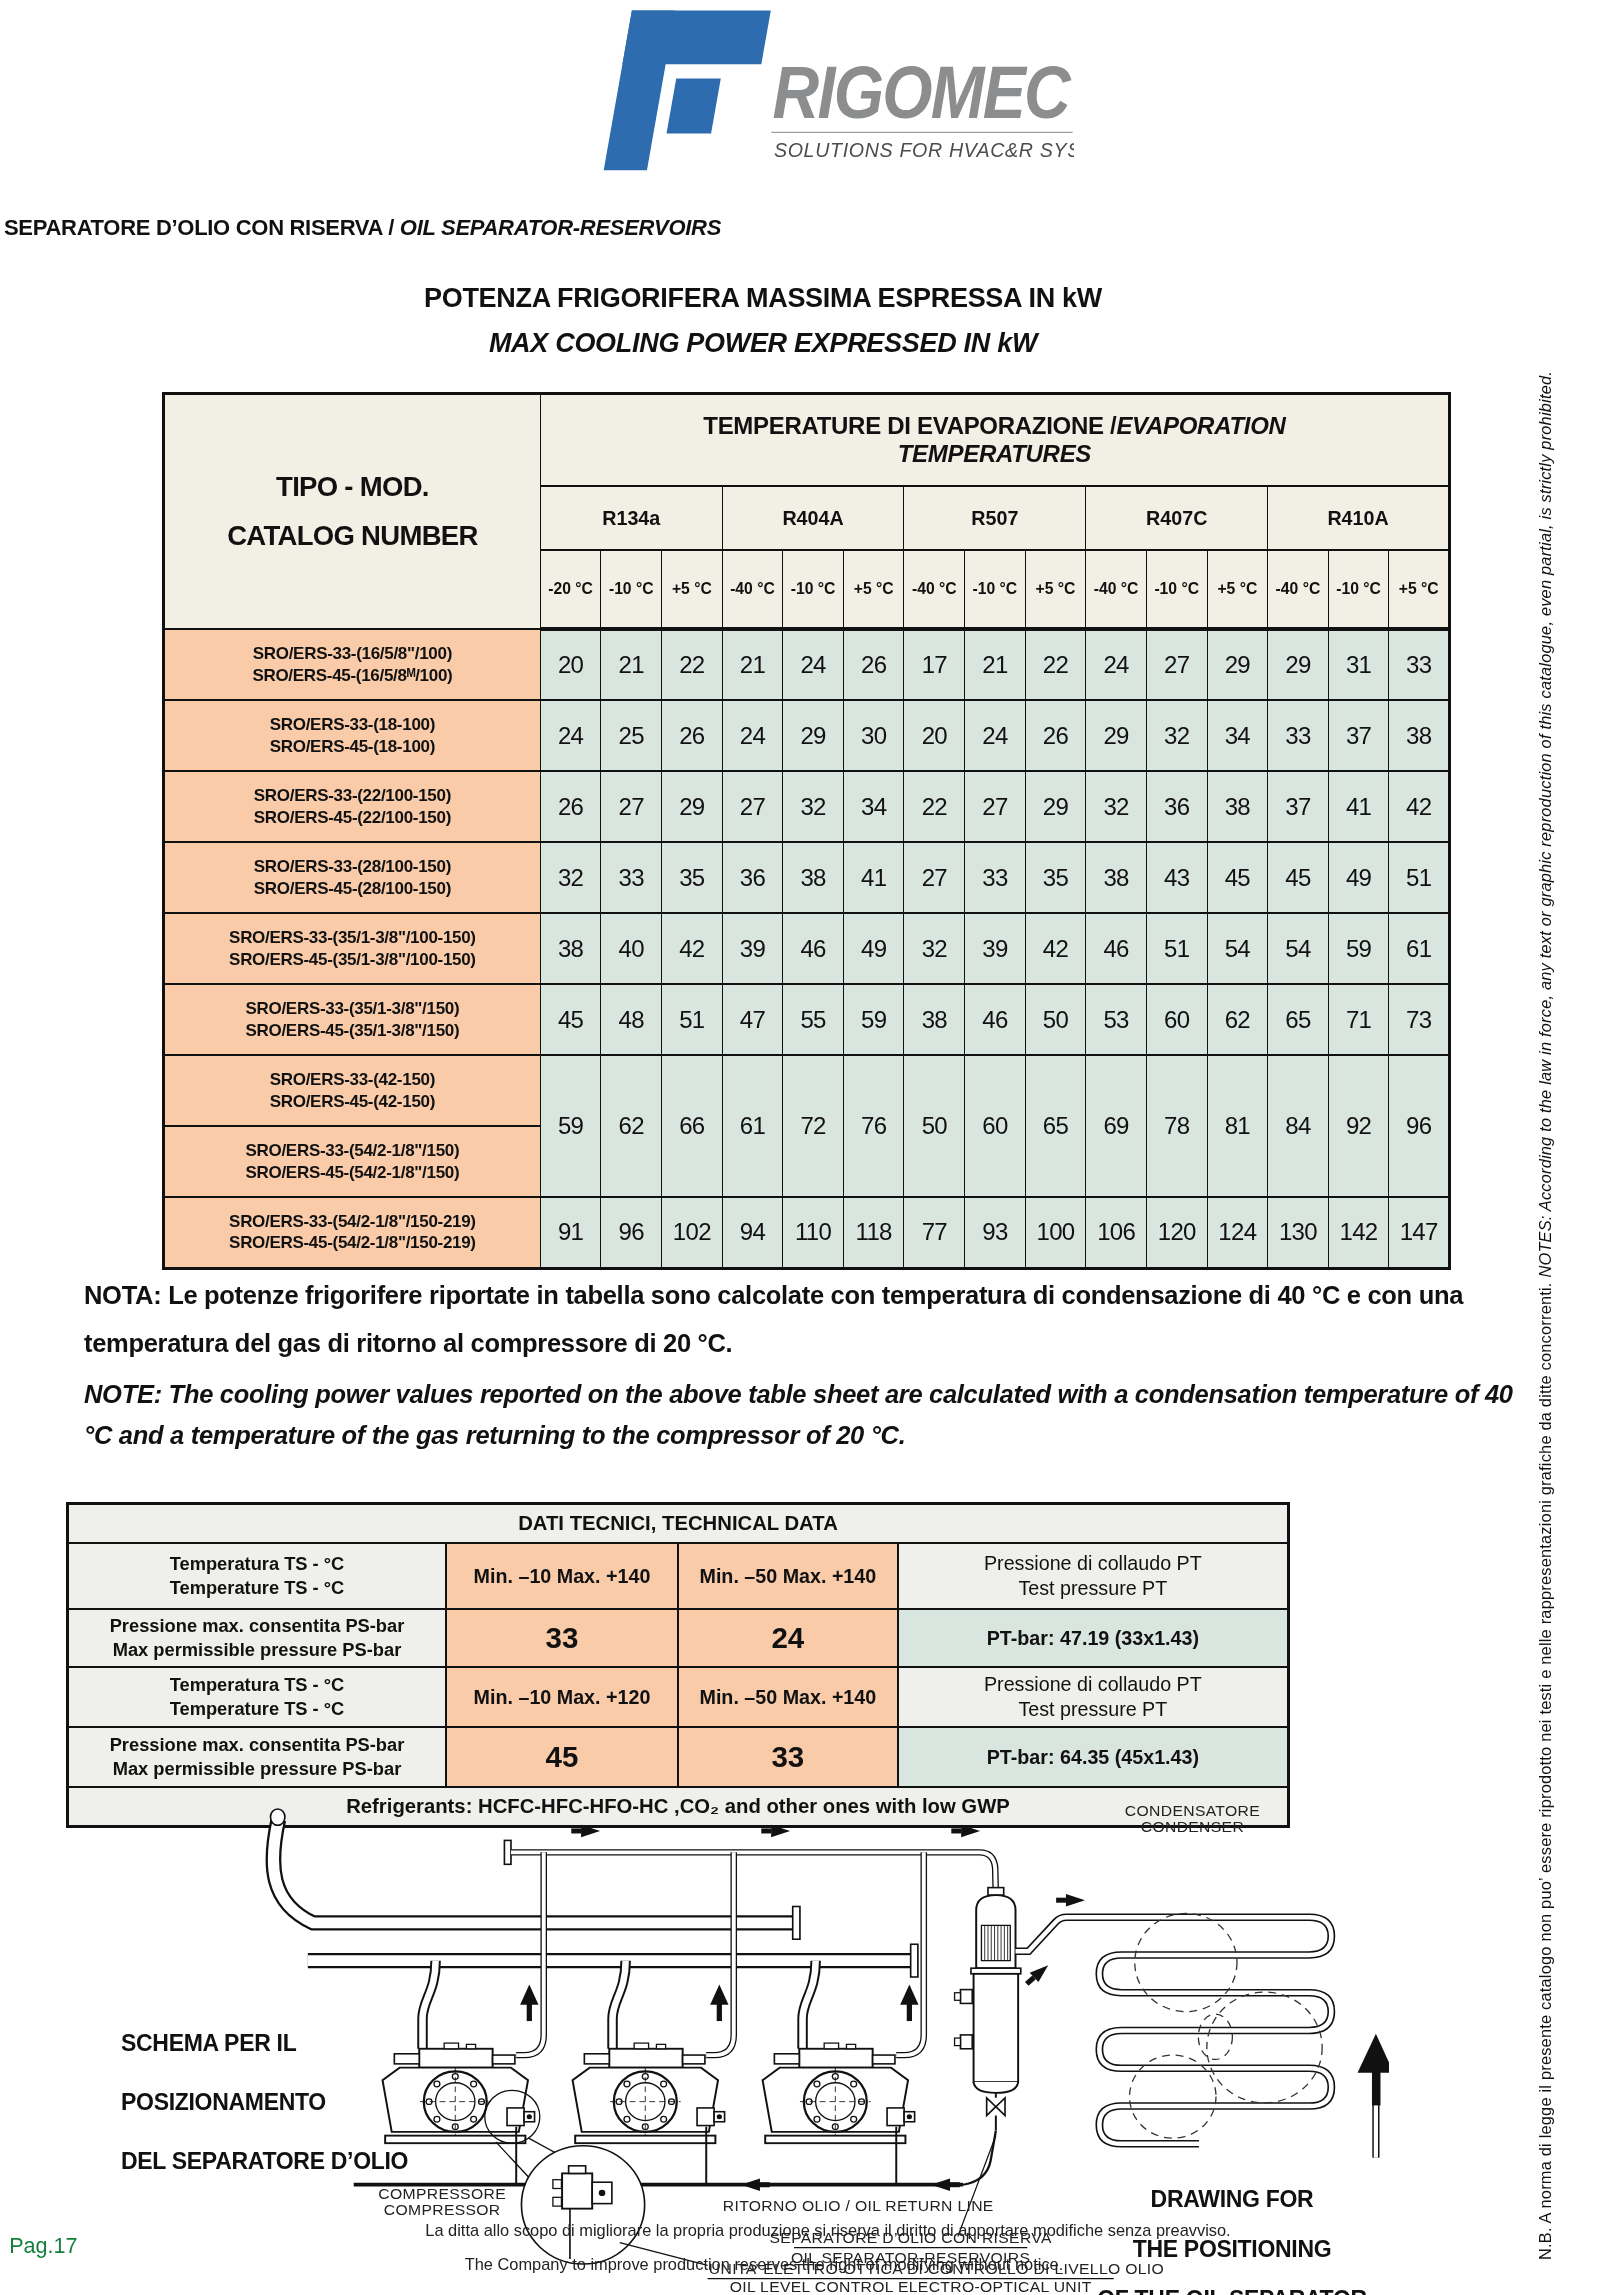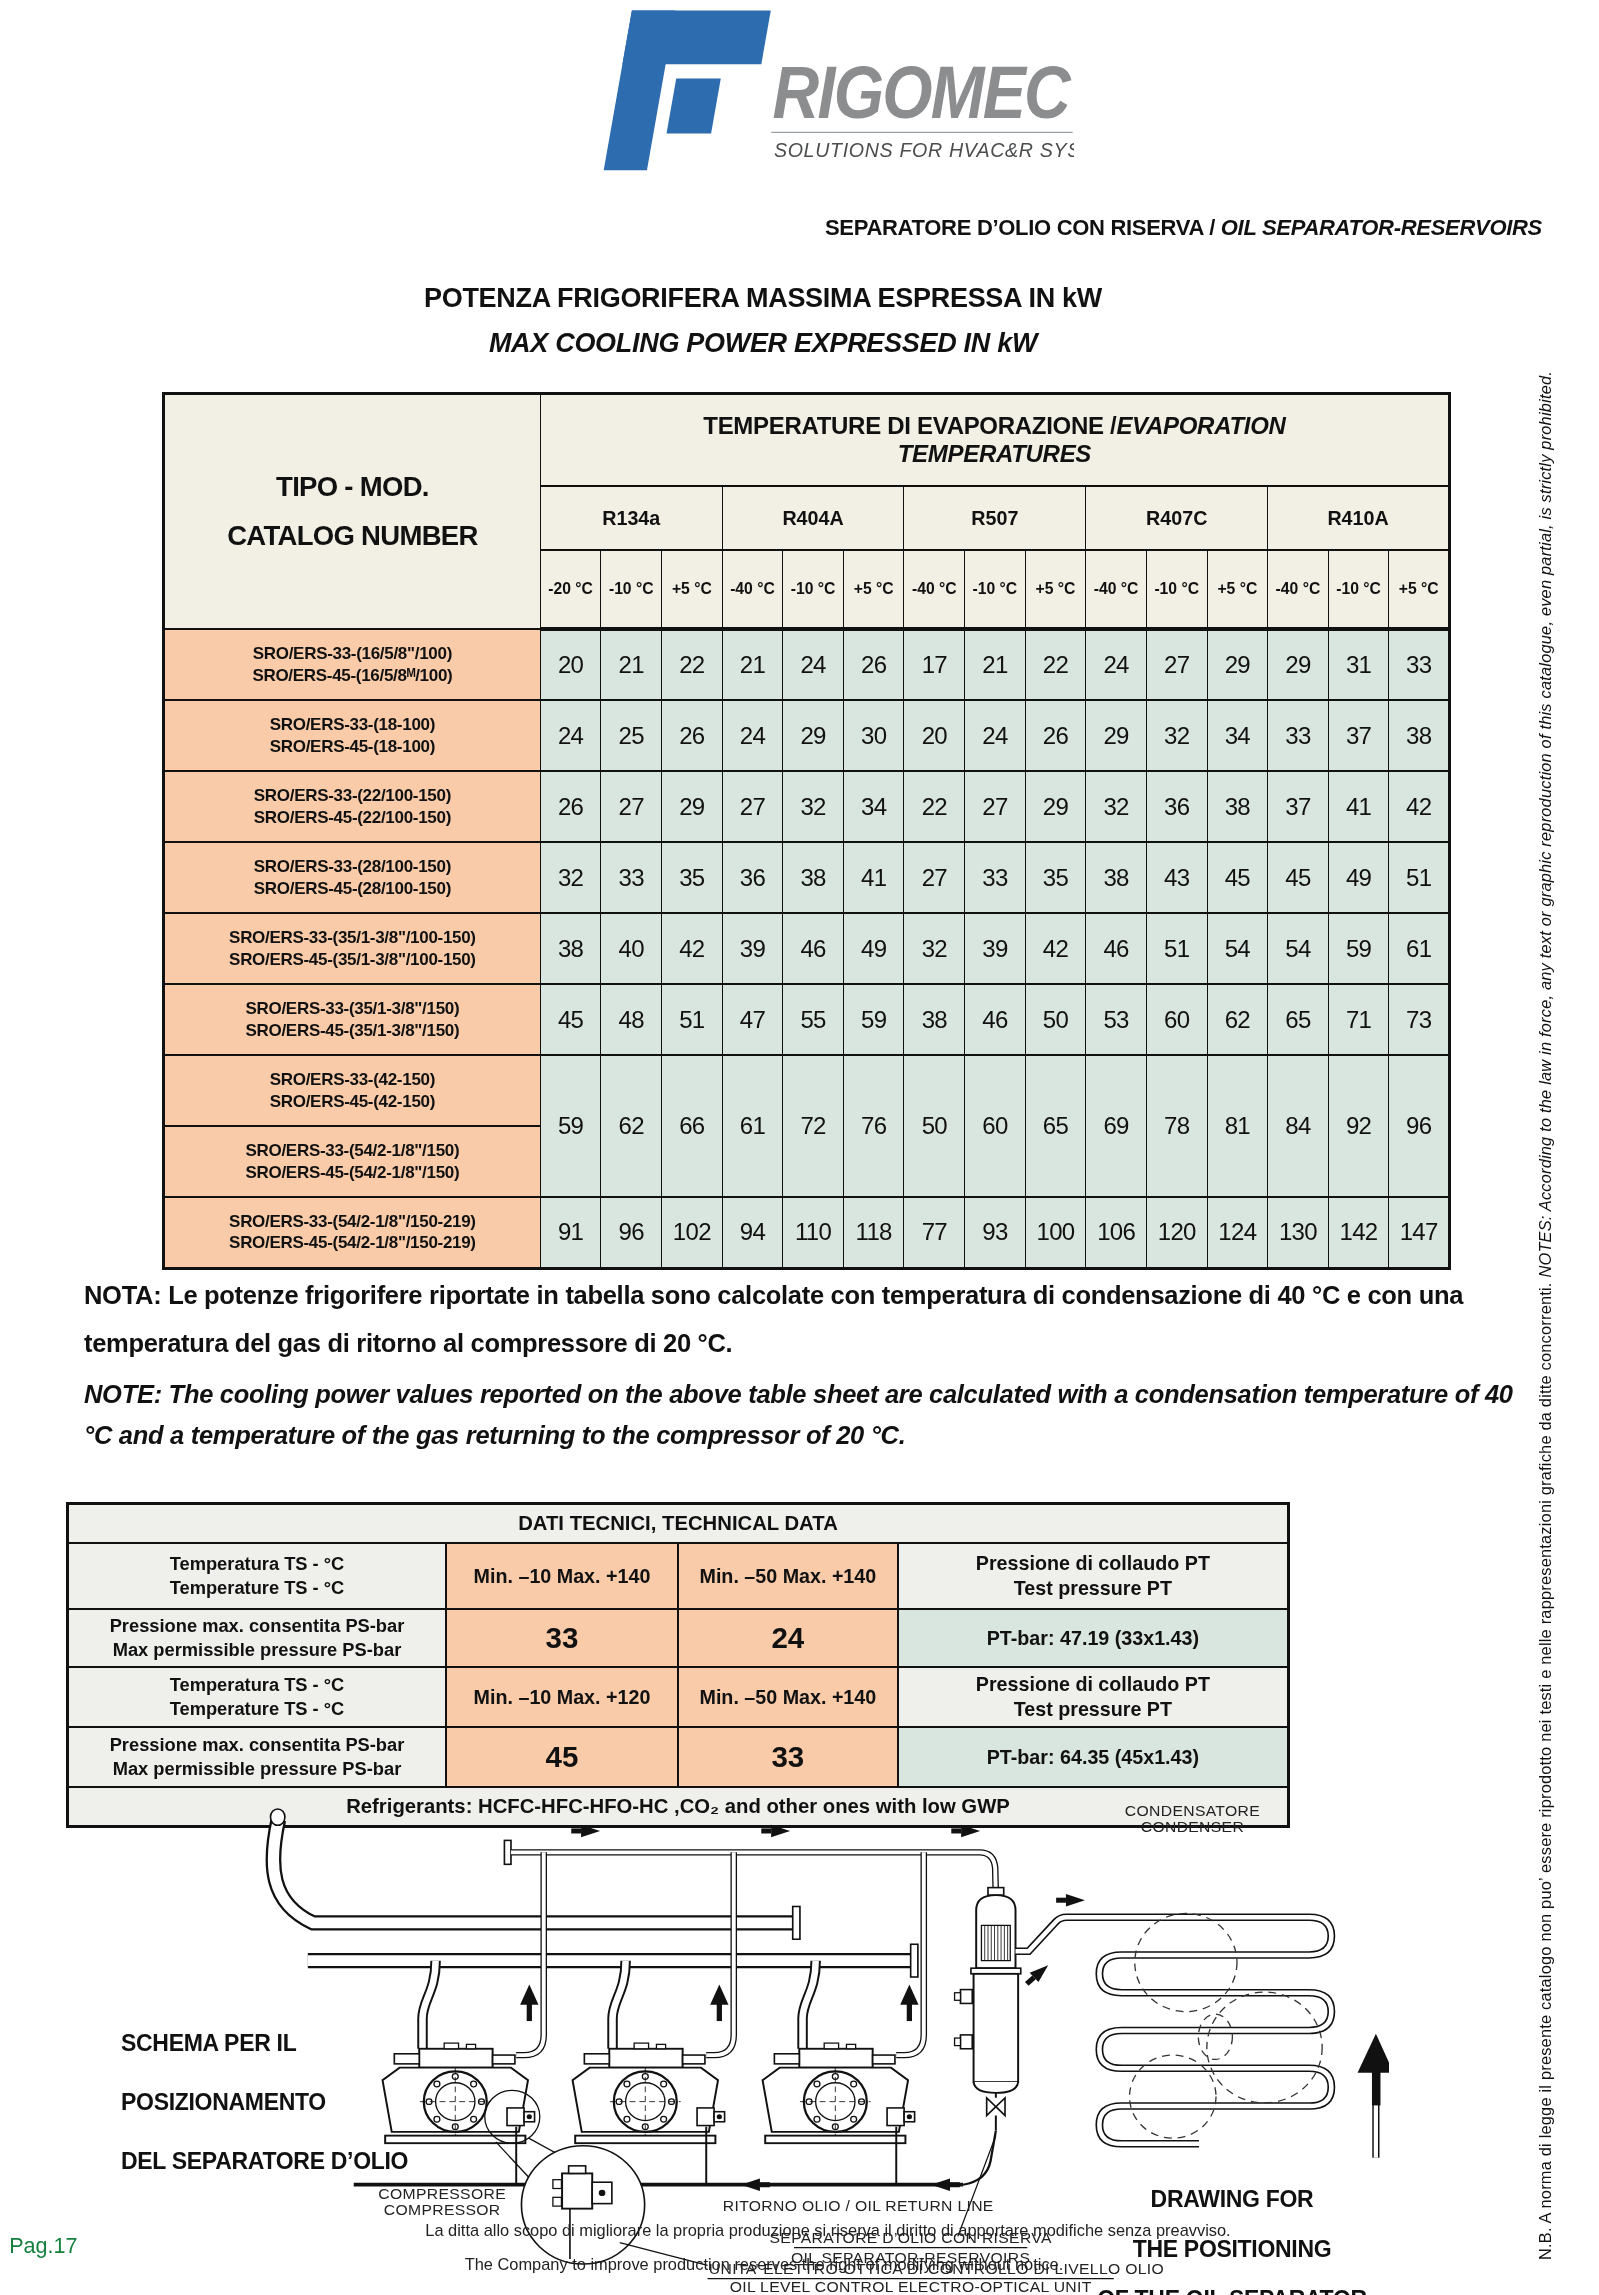--- a/index.html
+++ b/index.html
@@ -1,20 +1,20 @@
 <!DOCTYPE html>
 <html style="font-size:10.5px"><head>
 <meta charset="utf-8">
 <style>
   html,body{margin:0;padding:0;background:#888;}
   .page{position:relative;width:1600px;height:2295px;background:#ffffff;
         font-family:"Liberation Sans",sans-serif;color:#111;overflow:hidden;margin:0 auto;}
   .abs{position:absolute;}
   
-  .title1{left:16px;top:215px;width:1526px;text-align:right;font-size:22px;font-weight:bold;letter-spacing:-0.3px;}
+  .title1{left:4px;top:215px;width:1526px;text-align:left;font-size:22px;font-weight:bold;letter-spacing:-0.3px;}
   .title1 .en{font-style:italic;}
   .title2{left:0;top:283px;width:1526px;text-align:center;font-size:27px;font-weight:bold;letter-spacing:-0.3px;}
   .title3{left:0;top:328px;width:1526px;text-align:center;font-size:27px;font-weight:bold;font-style:italic;letter-spacing:-0.3px;}
   
   #main-table{position:absolute;left:162px;top:392px;width:1289px;border-collapse:collapse;
               table-layout:fixed;border:3.9px solid #111;background:#f2efe4;}
   #main-table td{border:1.3px solid #111;border-top-width:2.6px;border-bottom-width:2.6px;
                  text-align:center;vertical-align:middle;padding:0;overflow:hidden;}
   .mt-corner{font-size:27.5px;font-weight:bold;letter-spacing:-0.7px;background:#f2efe4;}
   .mt-corner div{margin:17px 0;}
@@ -29,21 +29,21 @@
   .nota{left:84px;top:1271px;width:1428px;font-size:25.5px;font-weight:bold;line-height:48px;letter-spacing:-0.3px;}
   .note{left:84px;top:1374px;width:1441px;font-size:25.5px;font-weight:bold;font-style:italic;line-height:41px;letter-spacing:-0.3px;}
   
   #tech-table{position:absolute;left:66px;top:1502px;width:1224px;border-collapse:collapse;
               table-layout:fixed;border:3.9px solid #111;}
   #tech-table td{border:2px solid #111;text-align:center;vertical-align:middle;padding:0;}
   .tt-head{height:37px;font-size:20.3px;font-weight:bold;background:#efefec;}
   .tt-label{background:#efefec;font-size:18.3px;font-weight:bold;line-height:23.6px;}
   .tt-peach{background:#f9cba9;font-size:19.7px;font-weight:bold;}
   .tt-big{font-size:29.5px;}
-  .tt-gray{background:#efefec;font-size:19.7px;font-weight:bold;line-height:25px;}
+  .tt-gray{background:#efefec;font-size:19.7px;font-weight:normal;line-height:25px;}
   .tt-green{background:#d9e5df;font-size:19.7px;font-weight:bold;}
   .tt-foot{height:37px;font-size:20.3px;font-weight:bold;background:#efefec;}
   
   .schema{left:121px;top:2014px;width:341px;font-size:23px;font-weight:bold;line-height:59px;letter-spacing:-0.3px;}
   .drawing{left:1068px;top:2174px;width:328px;font-size:23px;font-weight:bold;line-height:50px;text-align:center;letter-spacing:-0.3px;}
   .foot1{left:0;top:2221px;width:1600px;text-align:center;font-size:16.4px;color:#222;padding-left:28px;}
   .foot2{left:0;top:2255px;width:1528px;text-align:center;font-size:16.4px;color:#222;}
   .pagenum{left:9.2px;top:2233px;font-size:21.6px;color:#15803d;}
   
   .sidenote{left:1536px;top:72px;height:2188px;width:34px;

